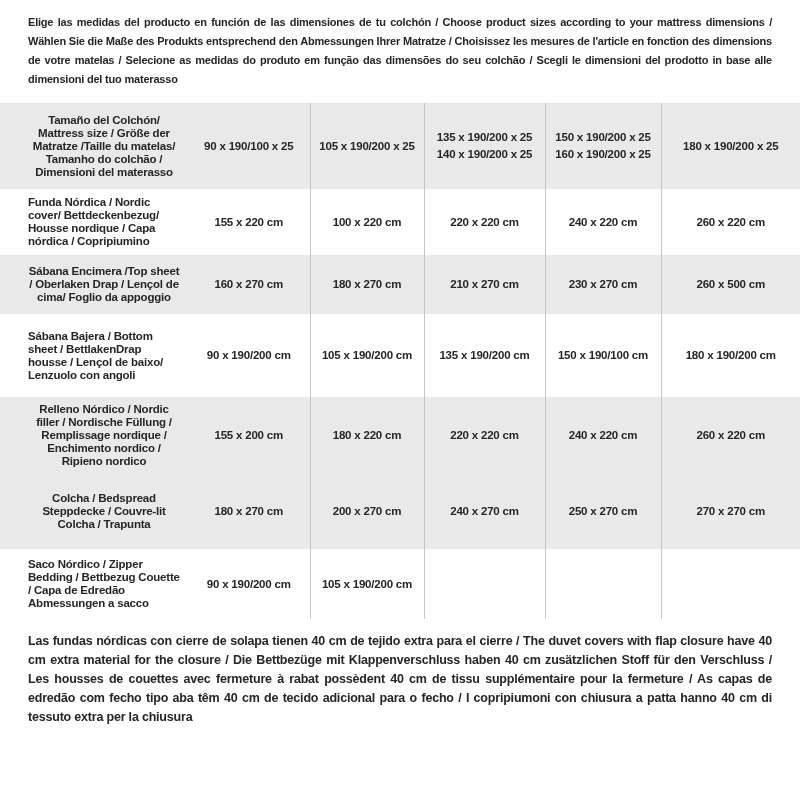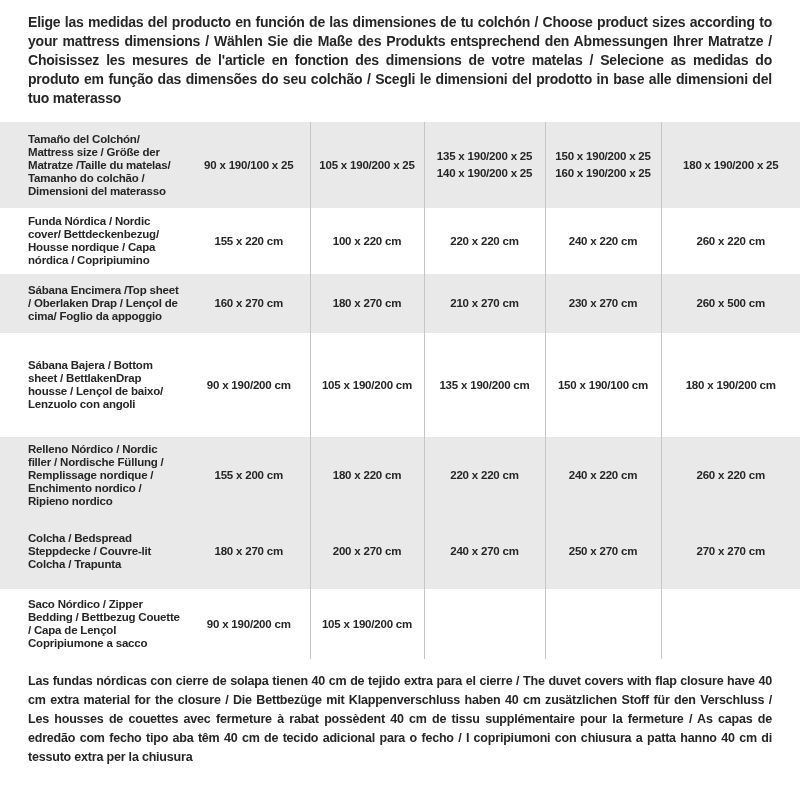--- a/index.html
+++ b/index.html
@@ -12,39 +12,39 @@
     height: 800px;
     background: #ffffff;
     overflow: hidden;
     font-family: "Liberation Sans", "DejaVu Sans", sans-serif;
     color: var(--text, #262626);
     box-sizing: border-box;
   }
   .intro {
     margin: 0;
     padding: 13px 28px 0 28px;
-    font-size: 14px;
+    font-size: 11px;
     line-height: 19px;
     font-weight: bold;
     letter-spacing: -0.2px;
     text-align: justify;
   }
   table.size-table {
     margin-top: 14px;
     width: 800px;
     border-collapse: collapse;
     table-layout: fixed;
   }
   table.size-table td {
     vertical-align: middle;
     font-weight: bold;
     letter-spacing: -0.2px;
     box-sizing: border-box;
   }
-  tr.band td { background: var(--band-gray, #e9e9e9); }
+  tr.band td { background: var(--band-gray, #e9e9e9); text-align: center; }
   td.label {
     padding: 6px 8px 6px 28px;
     font-size: 11.5px;
     line-height: 13px;
     text-align: left;
   }
   td.val {
     font-size: 11.5px;
     line-height: 17px;
     text-align: center;
@@ -98,21 +98,21 @@
         <td class="val">260 x 220 cm</td>
       </tr>
       <tr class="band" style="height:59px">
         <td class="label">Sábana Encimera /Top sheet / Oberlaken Drap / Lençol de cima/ Foglio da appoggio</td>
         <td class="val">160 x 270 cm</td>
         <td class="val">180 x 270 cm</td>
         <td class="val">210 x 270 cm</td>
         <td class="val">230 x 270 cm</td>
         <td class="val">260 x 500 cm</td>
       </tr>
-      <tr style="height:104px">
+      <tr style="height:83px">
         <td class="label">Sábana Bajera / Bottom sheet / BettlakenDrap housse / Lençol de baixo/ Lenzuolo con angoli</td>
         <td class="val">90 x 190/200 cm</td>
         <td class="val">105 x 190/200 cm</td>
         <td class="val">135 x 190/200 cm</td>
         <td class="val">150 x 190/100 cm</td>
         <td class="val">180 x 190/200 cm</td>
       </tr>
       <tr class="band" style="height:68px">
         <td class="label">Relleno Nórdico / Nordic filler / Nordische Füllung / Remplissage nordique / Enchimento nordico / Ripieno nordico</td>
         <td class="val">155 x 200 cm</td>
@@ -123,21 +123,21 @@
       </tr>
       <tr class="band" style="height:75px">
         <td class="label">Colcha / Bedspread Steppdecke / Couvre-lit Colcha / Trapunta</td>
         <td class="val">180 x 270 cm</td>
         <td class="val">200 x 270 cm</td>
         <td class="val">240 x 270 cm</td>
         <td class="val">250 x 270 cm</td>
         <td class="val">270 x 270 cm</td>
       </tr>
       <tr style="height:70px">
-        <td class="label">Saco Nórdico / Zipper Bedding / Bettbezug Couette  / Capa de Lençol Copripiumone a sacco</td>
+        <td class="label">Saco Nórdico / Zipper Bedding / Bettbezug Couette  / Capa de Edredão Abmessungen a sacco</td>
         <td class="val">90 x 190/200 cm</td>
         <td class="val">105 x 190/200 cm</td>
         <td class="val"></td>
         <td class="val"></td>
         <td class="val"></td>
       </tr>
     </tbody>
   </table>
 
   <p class="footer">Las fundas nórdicas con cierre de solapa tienen 40 cm de tejido extra para el cierre  / The duvet covers with flap closure have 40 cm extra material for the closure / Die Bettbezüge mit Klappenverschluss haben 40 cm zusätzlichen Stoff für den Verschluss / Les housses de couettes avec fermeture à rabat possèdent 40 cm de tissu supplémentaire pour la fermeture / As capas de edredão com fecho tipo aba têm 40 cm de tecido adicional para o fecho / I copripiumoni con chiusura a patta hanno 40 cm di tessuto extra per la chiusura</p>

